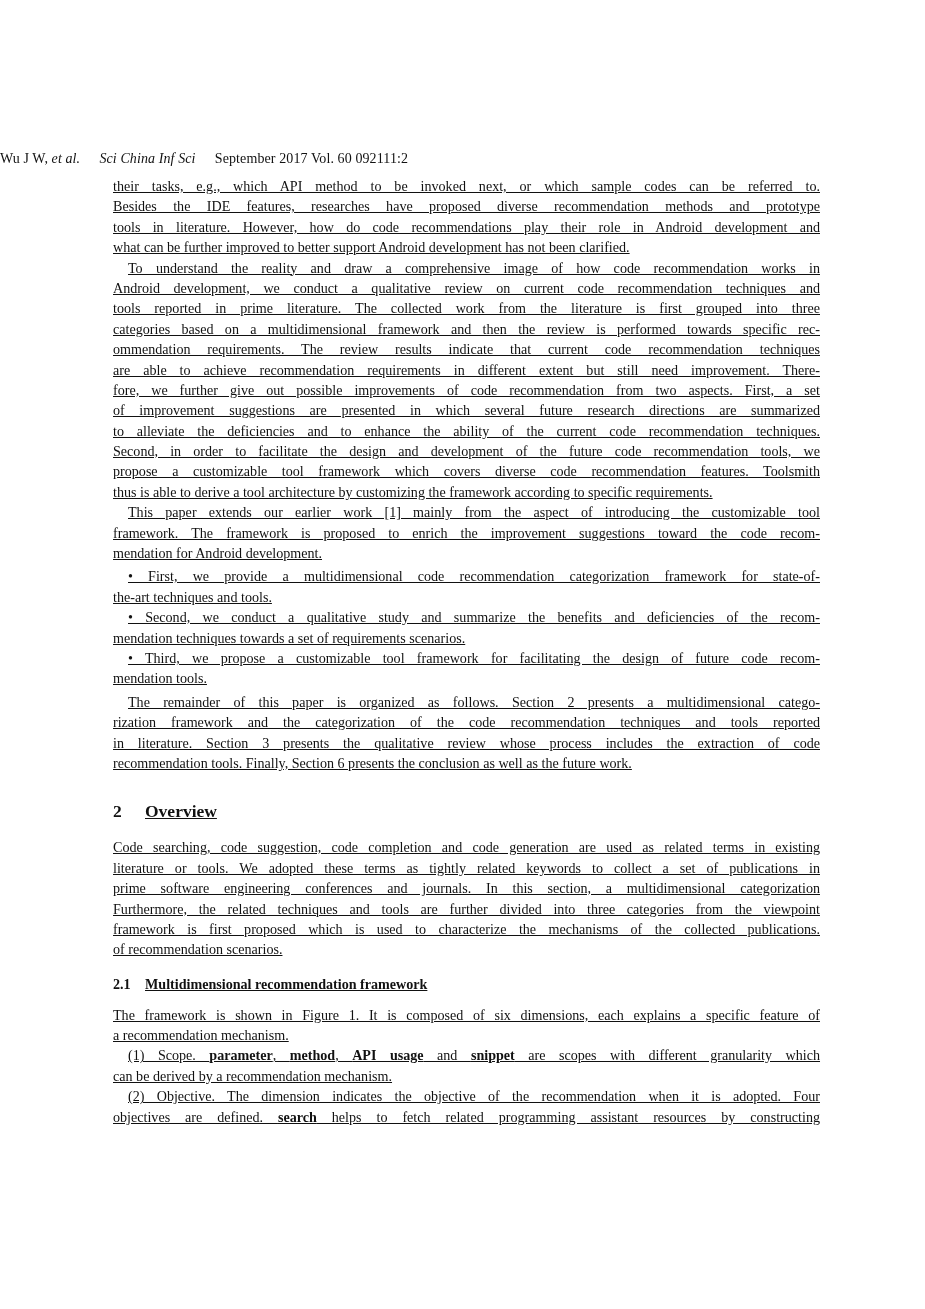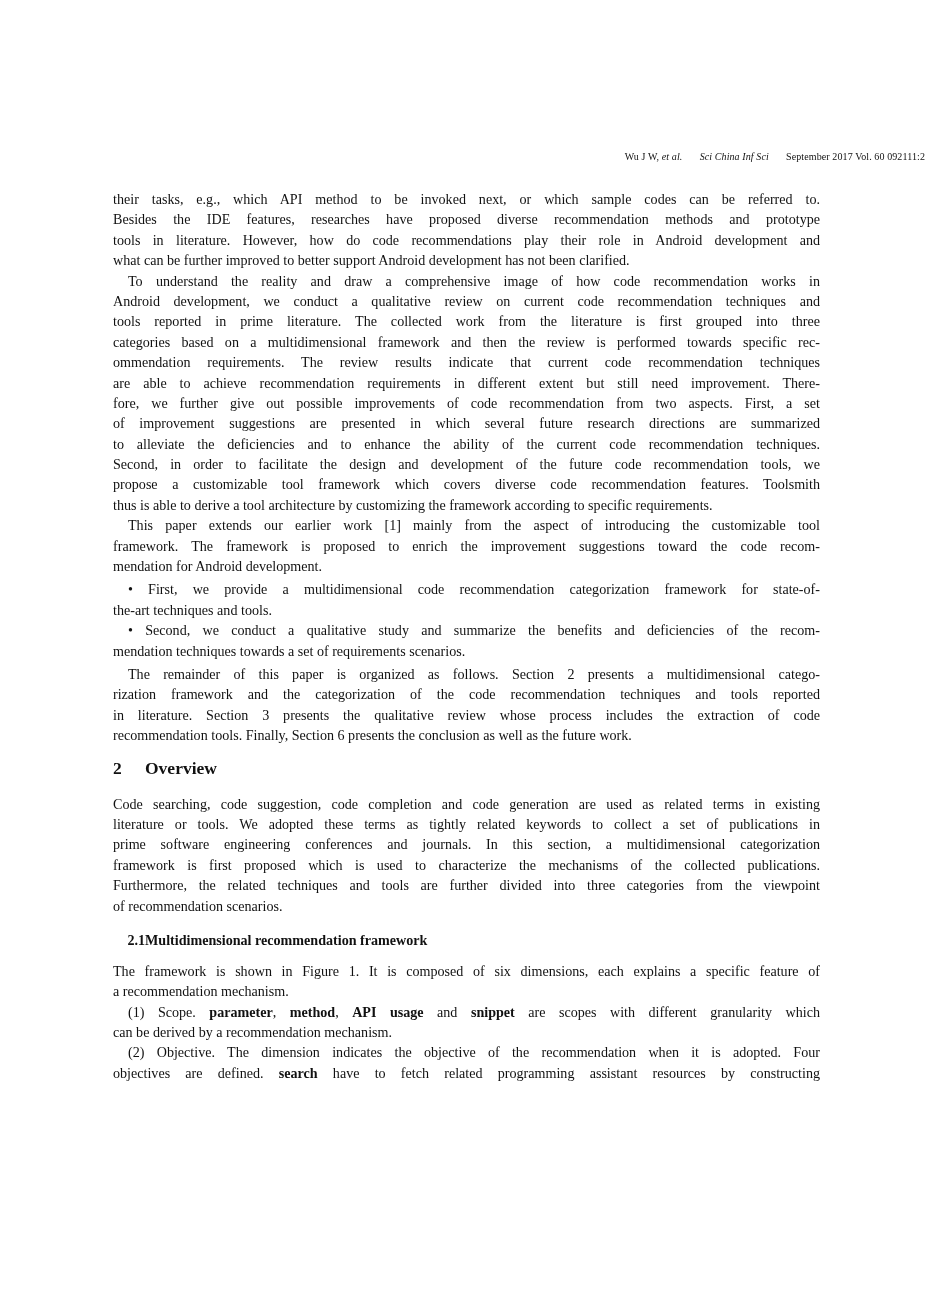--- a/index.html
+++ b/index.html
@@ -1,30 +1,30 @@
 <!DOCTYPE html>
 <html><head>
 <meta charset="utf-8">
 <style>
   html, body { margin: 0; padding: 0; background: #ffffff; }
   body { width: 925px; height: 1309px; position: relative; overflow: hidden;
          font-family: "Liberation Serif", "DejaVu Serif", serif; color: #111; }
-  .header { position: absolute; top: 151px; left: 0; width: 925px; text-align: right;
-            font-size: 10px; letter-spacing: 0.1px; }
+  .header { position: absolute; top: 151px; left: 0; width: 925px; text-align: left;
+            font-size: 14px; letter-spacing: 0.1px; }
   .header .sp { display: inline-block; width: 12px; }
-  .page { position: absolute; left: 113px; top: 189px; width: 707px; }
+  .page { position: absolute; left: 113px; top: 176px; width: 707px; text-decoration: underline; }
   .line { font-size: 14.1px; line-height: 20.4px; height: 20.4px; white-space: nowrap;
           text-align: justify; text-align-last: justify; display: block; overflow: visible; }
   .line.last { text-align-last: left; }
   .indent { text-indent: 15px; }
   .gap-s { height: 3px; }
-  .h2 { font-size: 17.5px; font-weight: bold; margin-top: 10px; margin-bottom: 14px; height: 24px; line-height: 24px; }
+  .h2 { font-size: 17.5px; font-weight: bold; margin-top: 26px; margin-bottom: 14px; height: 24px; line-height: 24px; }
   .h2 .num { display: inline-block; width: 32px; }
   .h3 { font-size: 14.1px; font-weight: bold; margin-top: 14px; margin-bottom: 11px; height: 20px; line-height: 20px; }
-  .h3 .num { display: inline-block; width: 32px; text-align: right; }
+  .h3 .num { display: inline-block; width: 32px; }
   b { font-weight: bold; }
 </style>
 </head>
 <body>
 
 <div class="header">
   <span>Wu J W,</span>
   <i>et al.</i>
   <span class="sp"></span>
   <i>Sci China Inf Sci</i>
@@ -66,55 +66,59 @@
   <div class="gap-s"></div>
   <div>
     <div>
       <span class="line indent">• First, we provide a multidimensional code recommendation categorization framework for state-of-</span>
       <span class="line last">the-art techniques and tools.</span>
     </div>
     <div>
       <span class="line indent">• Second, we conduct a qualitative study and summarize the benefits and deficiencies of the recom-</span>
       <span class="line last">mendation techniques towards a set of requirements scenarios.</span>
     </div>
+    <div>
+      <span class="line indent">• Third, we propose a customizable tool framework for facilitating the design of future code recom-</span>
+      <span class="line last">mendation tools.</span>
+    </div>
   </div>
   <div class="gap-s"></div>
 
   <div>
     <span class="line indent">The remainder of this paper is organized as follows.  Section 2 presents a multidimensional catego-</span>
     <span class="line">rization framework and the categorization of the code recommendation techniques and tools reported</span>
     <span class="line">in literature.  Section 3 presents the qualitative review whose process includes the extraction of code</span>
     <span class="line last">recommendation tools. Finally, Section 6 presents the conclusion as well as the future work.</span>
   </div>
 
   <div class="h2">
     <span class="num">2</span><span>Overview</span>
   </div>
 
   <div>
     <span class="line">Code searching, code suggestion, code completion and code generation are used as related terms in existing</span>
     <span class="line">literature or tools. We adopted these terms as tightly related keywords to collect a set of publications in</span>
     <span class="line">prime software engineering conferences and journals.  In this section, a multidimensional categorization</span>
+    <span class="line">Furthermore, the related techniques and tools are further divided into three categories from the viewpoint</span>
     <span class="line">framework is first proposed which is used to characterize the mechanisms of the collected publications.</span>
-    <span class="line">Furthermore, the related techniques and tools are further divided into three categories from the viewpoint</span>
     <span class="line last">of recommendation scenarios.</span>
   </div>
 
   <div class="h3">
     <span class="num">2.1</span><span>Multidimensional recommendation framework</span>
   </div>
 
   <div>
     <span class="line">The framework is shown in Figure 1. It is composed of six dimensions, each explains a specific feature of</span>
     <span class="line last">a recommendation mechanism.</span>
   </div>
 
   <div>
     <span class="line indent"><span>(1) Scope. </span><b>parameter</b><span>, </span><b>method</b><span>, </span><b>API usage</b><span> and </span><b>snippet</b><span> are scopes with different granularity which</span></span>
     <span class="line last">can be derived by a recommendation mechanism.</span>
   </div>
 
   <div>
     <span class="line indent">(2) Objective. The dimension indicates the objective of the recommendation when it is adopted. Four</span>
-    <span class="line"><span>objectives are defined.  </span><b>search</b><span> have to fetch related programming assistant resources by constructing</span></span>
+    <span class="line"><span>objectives are defined.  </span><b>search</b><span> helps to fetch related programming assistant resources by constructing</span></span>
   </div>
 
 </div>
 
 </body></html>

